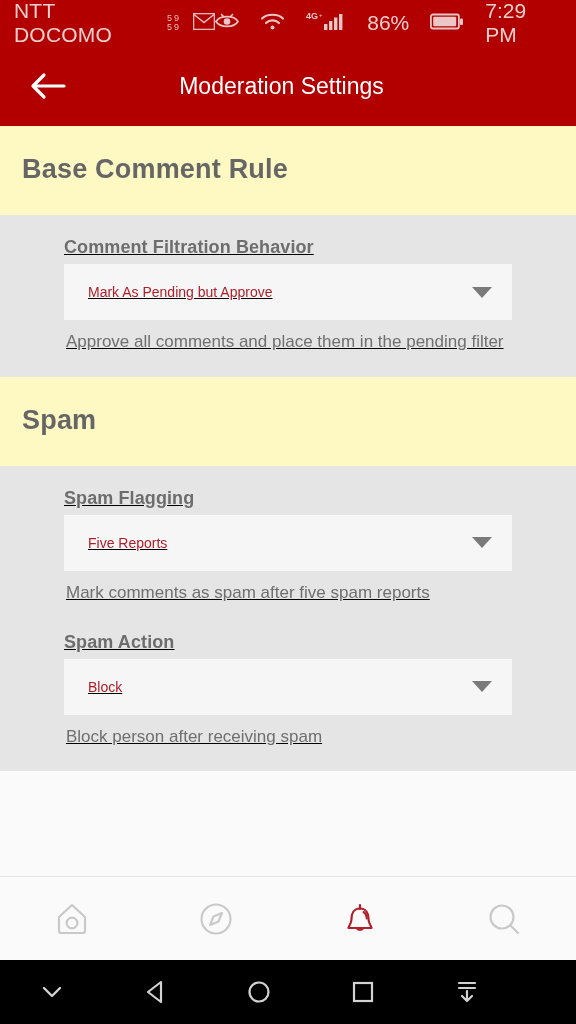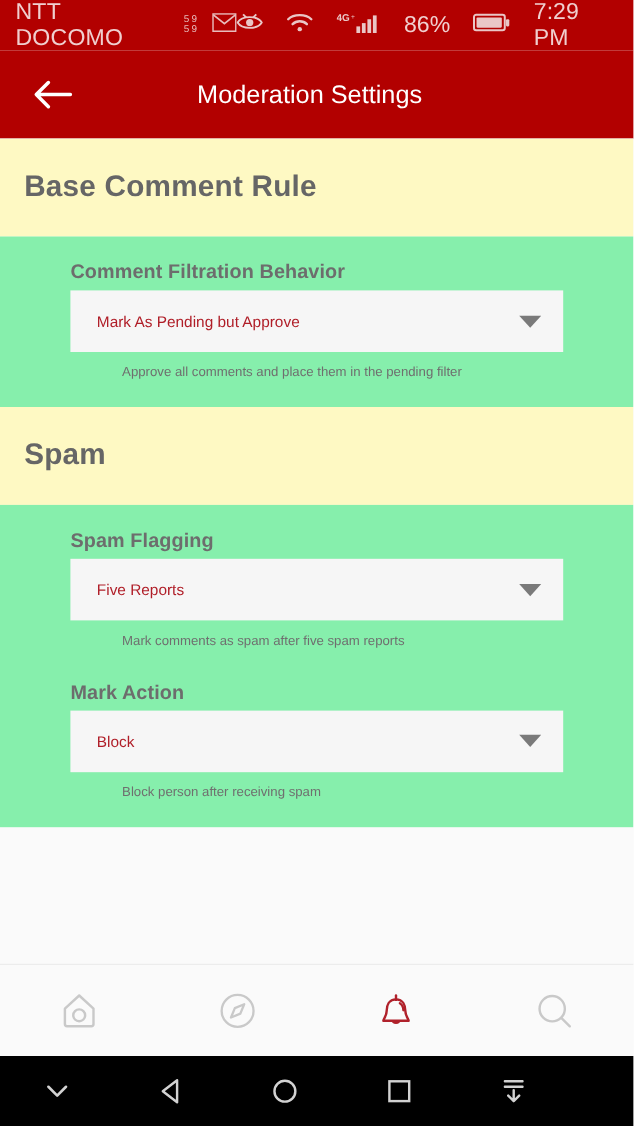--- a/index.html
+++ b/index.html
@@ -42,21 +42,21 @@
   
   .content { flex:1 1 auto; background:#fafafa; overflow:hidden; position:relative; }
 
   .section-header {
     background:#fef9c3; padding:28px 22px 30px 22px;
   }
   .section-header .sh-title {
     font-size:27px; font-weight:bold; color:#666666; letter-spacing:.2px;
   }
 
-  .section-body { background:#86efac; padding:22px 0 24px 0; }
+  .section-body { background:#e5e5e5; padding:22px 0 24px 0;text-decoration:underline; }
 
   .field { padding:0 64px 0 64px; }
   .field-label {
     font-size:18px; font-weight:bold; color:#6d6d6d;
     margin-bottom:6px; letter-spacing:.1px;
   }
   .select-box {
     background:#f6f6f6;
     height:56px;
     display:flex; align-items:center; justify-content:space-between;
@@ -68,22 +68,22 @@
     font-family:"Liberation Sans", sans-serif;
   }
   .caret {
     width:0; height:0;
     border-left:10px solid transparent;
     border-right:10px solid transparent;
     border-top:11px solid #7a7a7a;
     flex:0 0 auto;
   }
   .helper {
-    font-size:12px; color:#6f6f6f; line-height:1.28;
-    margin-top:11px; padding-left:2px;margin-left:45px;
+    font-size:17px; color:#6f6f6f; line-height:1.28;
+    margin-top:11px; padding-left:2px;
   }
   .gap-md { height:28px; }
 
   
   .tabbar {
     flex:0 0 84px; height:84px; background:#fafafa;
     border-top:1px solid #e6e6e6;
     display:flex; align-items:center;
   }
   .tab {
@@ -196,21 +196,21 @@
         <div class="select-box">
           <span class="select-value">Five Reports</span>
           <span class="caret"></span>
         </div>
         <div class="helper">Mark comments as spam after five spam reports</div>
       </div>
 
       <div class="gap-md"></div>
 
       <div class="field">
-        <div class="field-label">Mark Action</div>
+        <div class="field-label">Spam Action</div>
         <div class="select-box">
           <span class="select-value">Block</span>
           <span class="caret"></span>
         </div>
         <div class="helper">Block person after receiving spam</div>
       </div>
     </div>
 
   </div>
 

